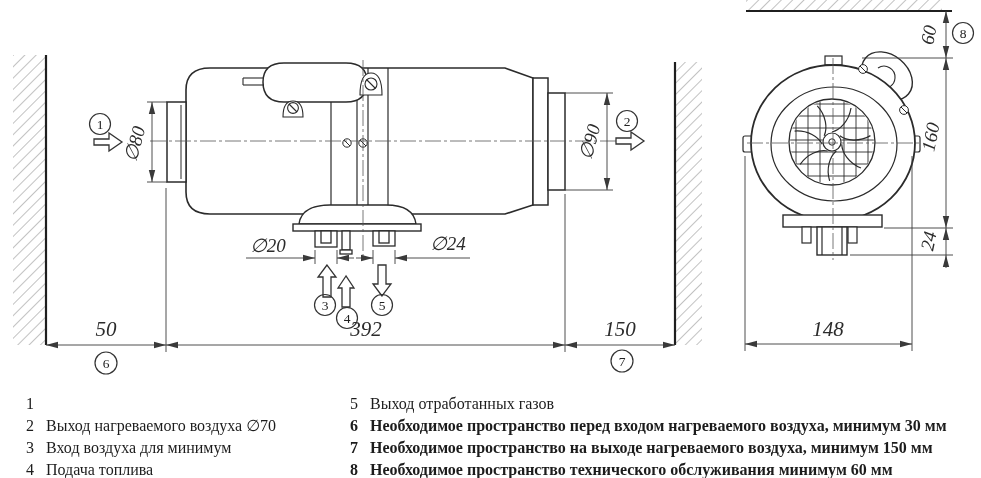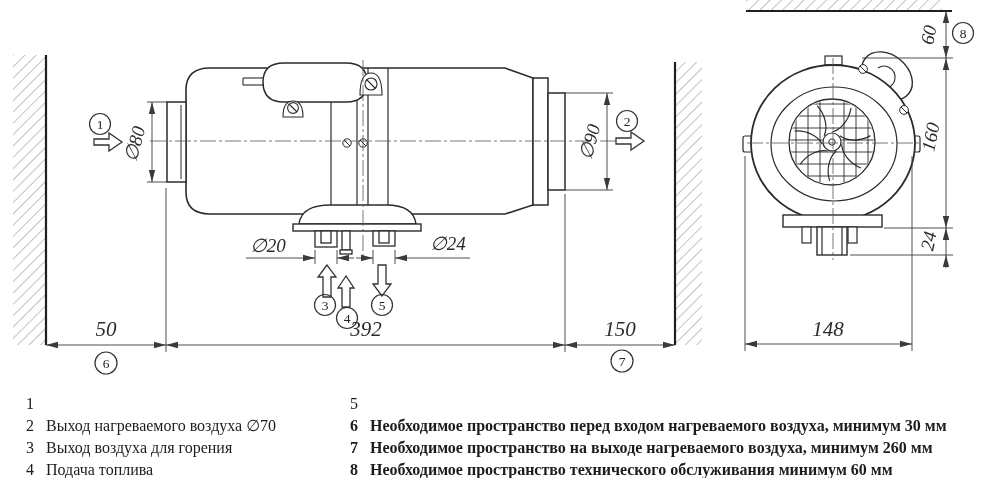--- a/index.html
+++ b/index.html
@@ -275,38 +275,39 @@
 <div id="legend-left" class="legend-col">
   <div class="legend-line">
     <span class="ln-num">1</span>
   </div>
   <div class="legend-line">
     <span class="ln-num">2</span>
     <span class="ln-text">Выход нагреваемого воздуха ∅70</span>
   </div>
   <div class="legend-line">
     <span class="ln-num">3</span>
-    <span class="ln-text">Выход воздуха для горения</span>
+    <span class="ln-text">Вход воздуха для минимум</span>
   </div>
   <div class="legend-line">
     <span class="ln-num">4</span>
     <span class="ln-text">Подача топлива</span>
   </div>
 </div>
 <div id="legend-right" class="legend-col">
   <div class="legend-line">
     <span class="ln-num">5</span>
+    <span class="ln-text">Выход отработанных газов</span>
   </div>
   <div class="legend-line bold">
     <span class="ln-num">6</span>
     <span class="ln-text">Необходимое пространство перед входом нагреваемого воздуха, минимум 30 мм</span>
   </div>
   <div class="legend-line bold">
     <span class="ln-num">7</span>
-    <span class="ln-text">Необходимое пространство на выходе нагреваемого воздуха, минимум 260 мм</span>
+    <span class="ln-text">Необходимое пространство на выходе нагреваемого воздуха, минимум 150 мм</span>
   </div>
   <div class="legend-line bold">
     <span class="ln-num">8</span>
     <span class="ln-text">Необходимое пространство технического обслуживания минимум 60 мм</span>
   </div>
 </div>
 
 </div>
 
 </body></html>

